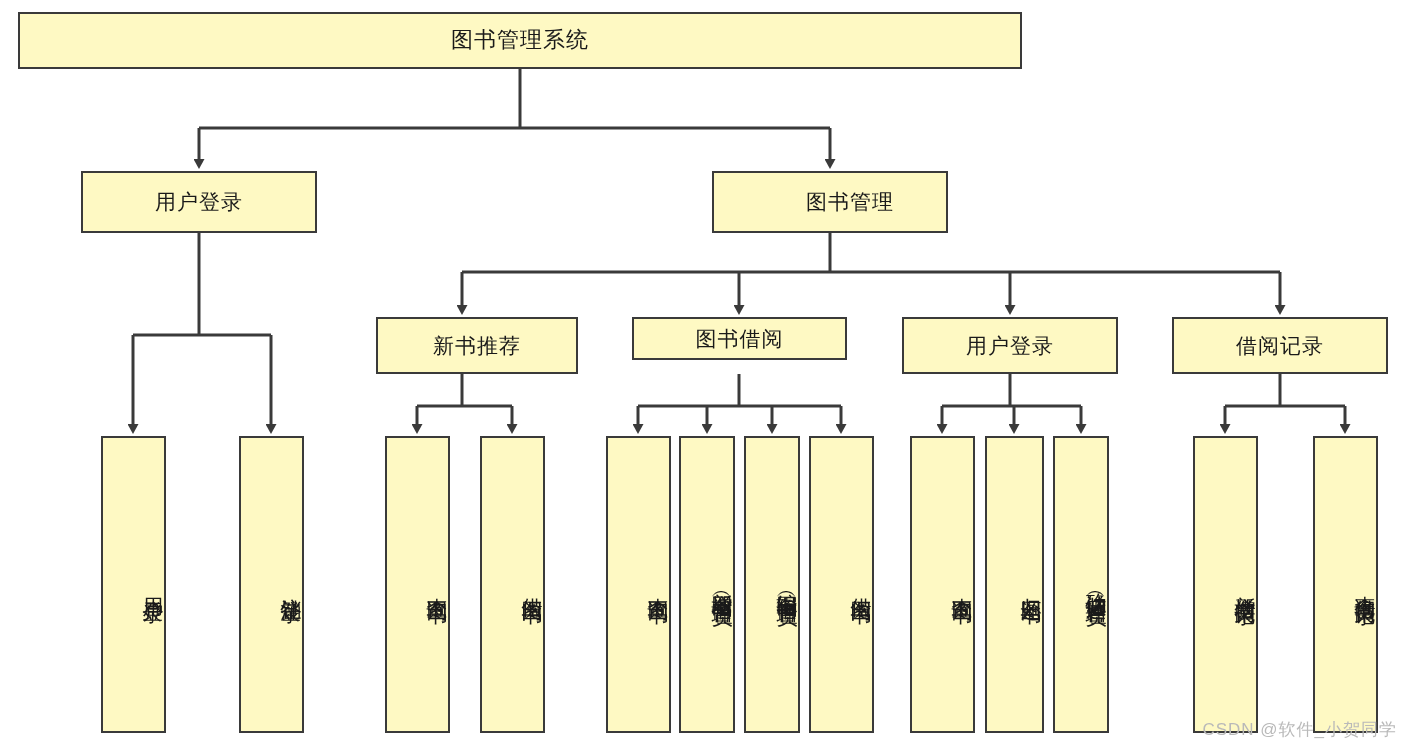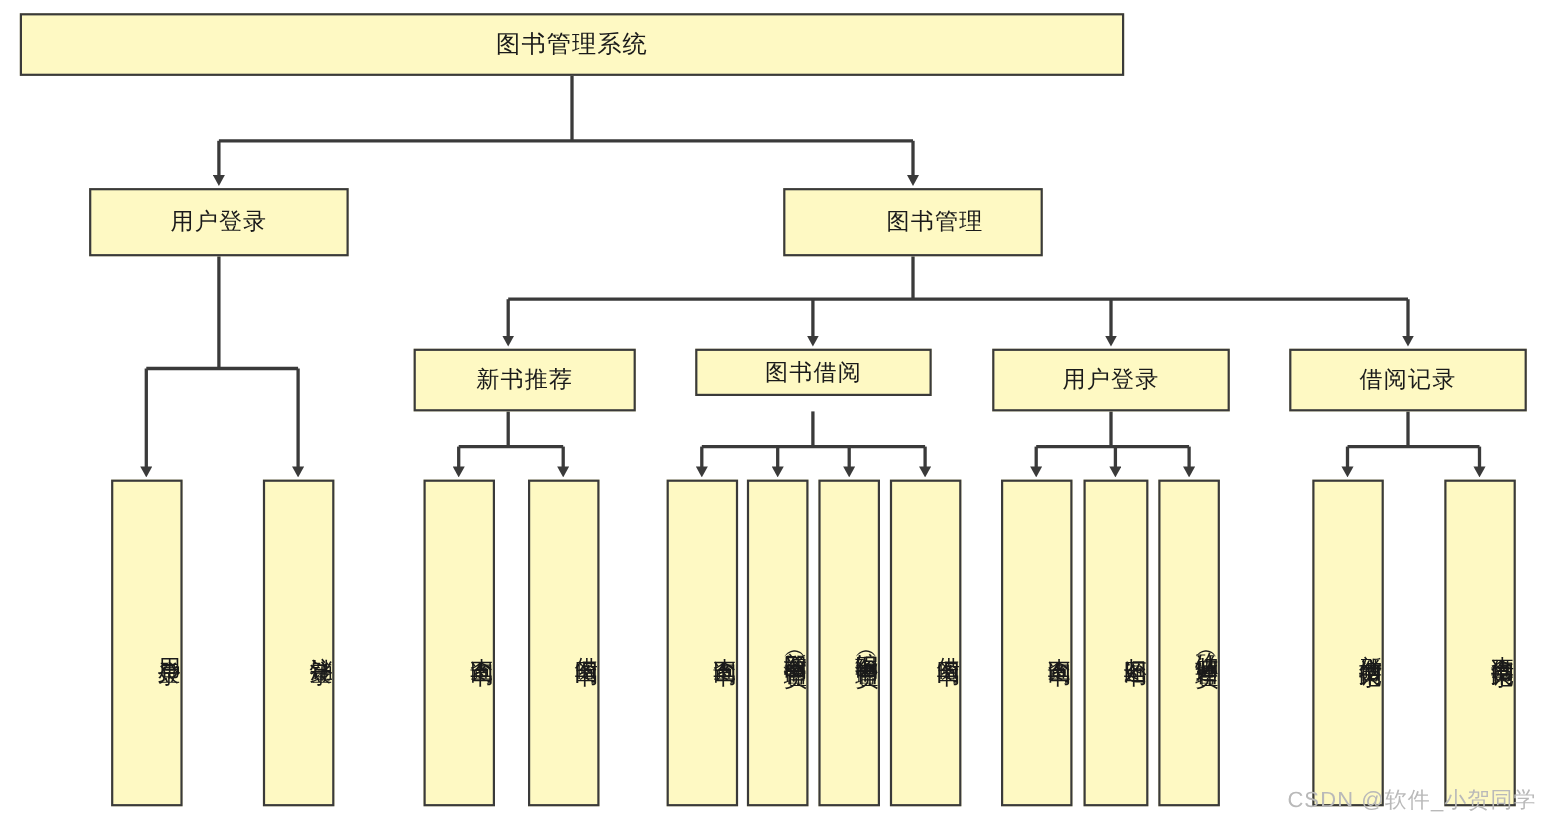--- a/index.html
+++ b/index.html
@@ -43,21 +43,21 @@
     writing-mode:vertical-rl;
     text-orientation:upright;
     display:block;
     white-space:nowrap;
     line-height:1.05;
   }
   .watermark{
     position:absolute;
     right:8px;
     bottom:6px;
-    font-size:20px;
+    font-size:17px;
     color:#b9b9b9;
     letter-spacing:1px;
     white-space:nowrap;
     user-select:none;
   }
 </style>
 </head>
 <body>
 
 <div id="diagram">

